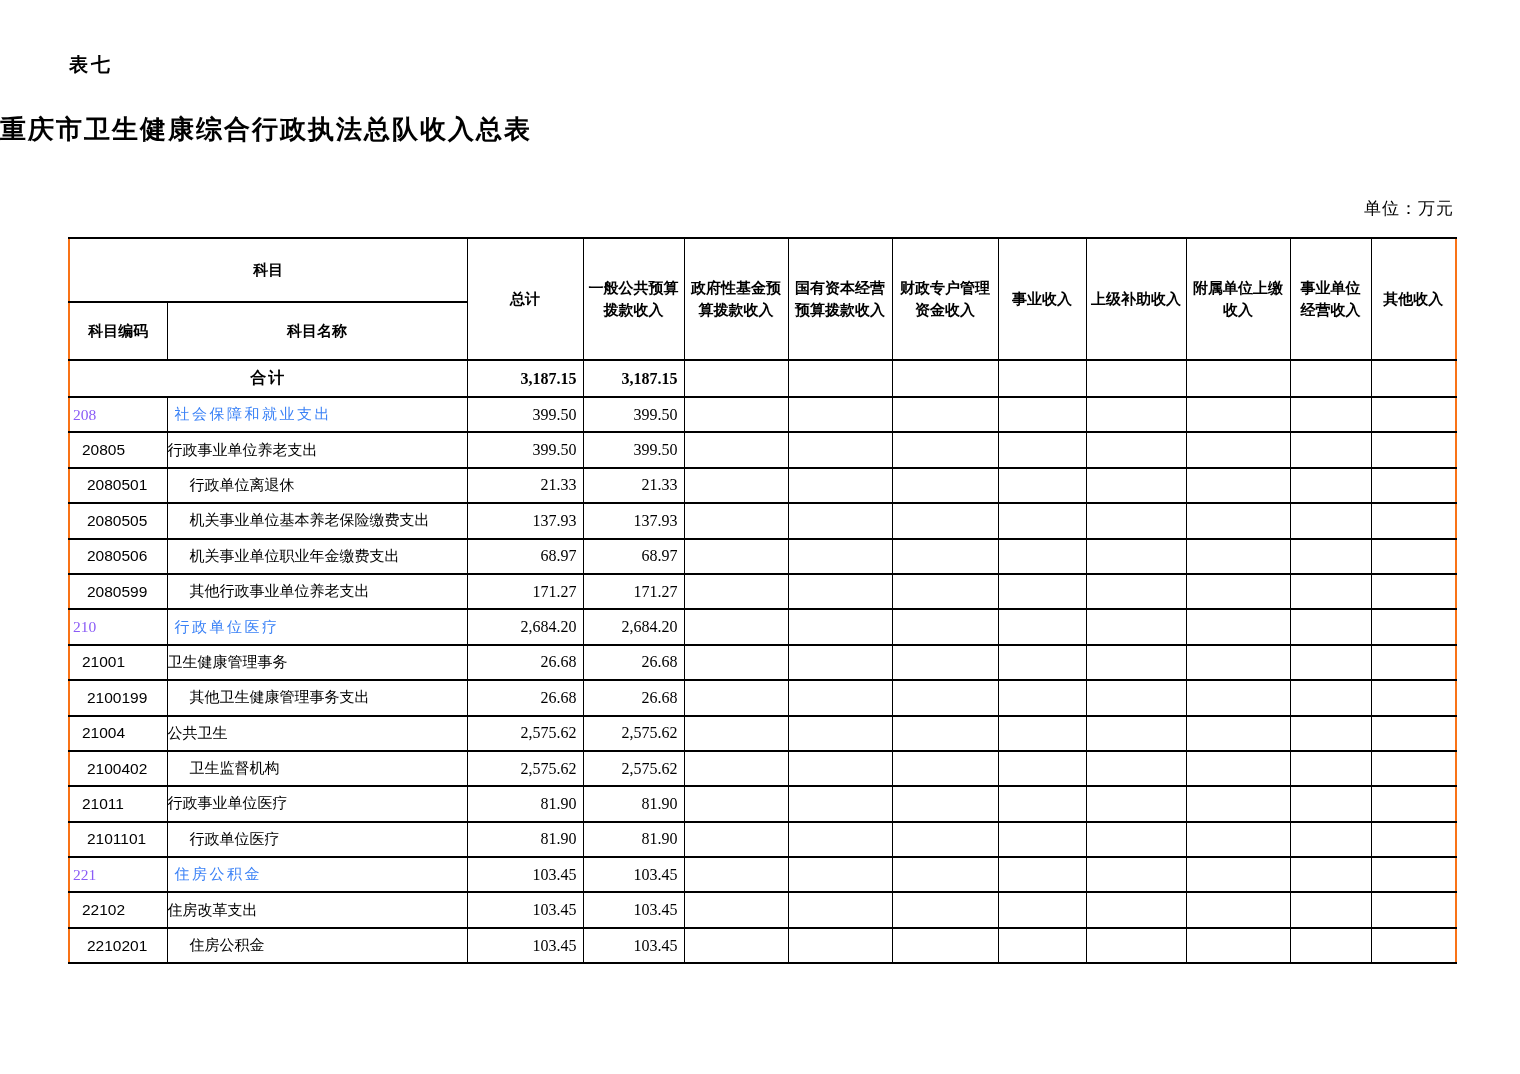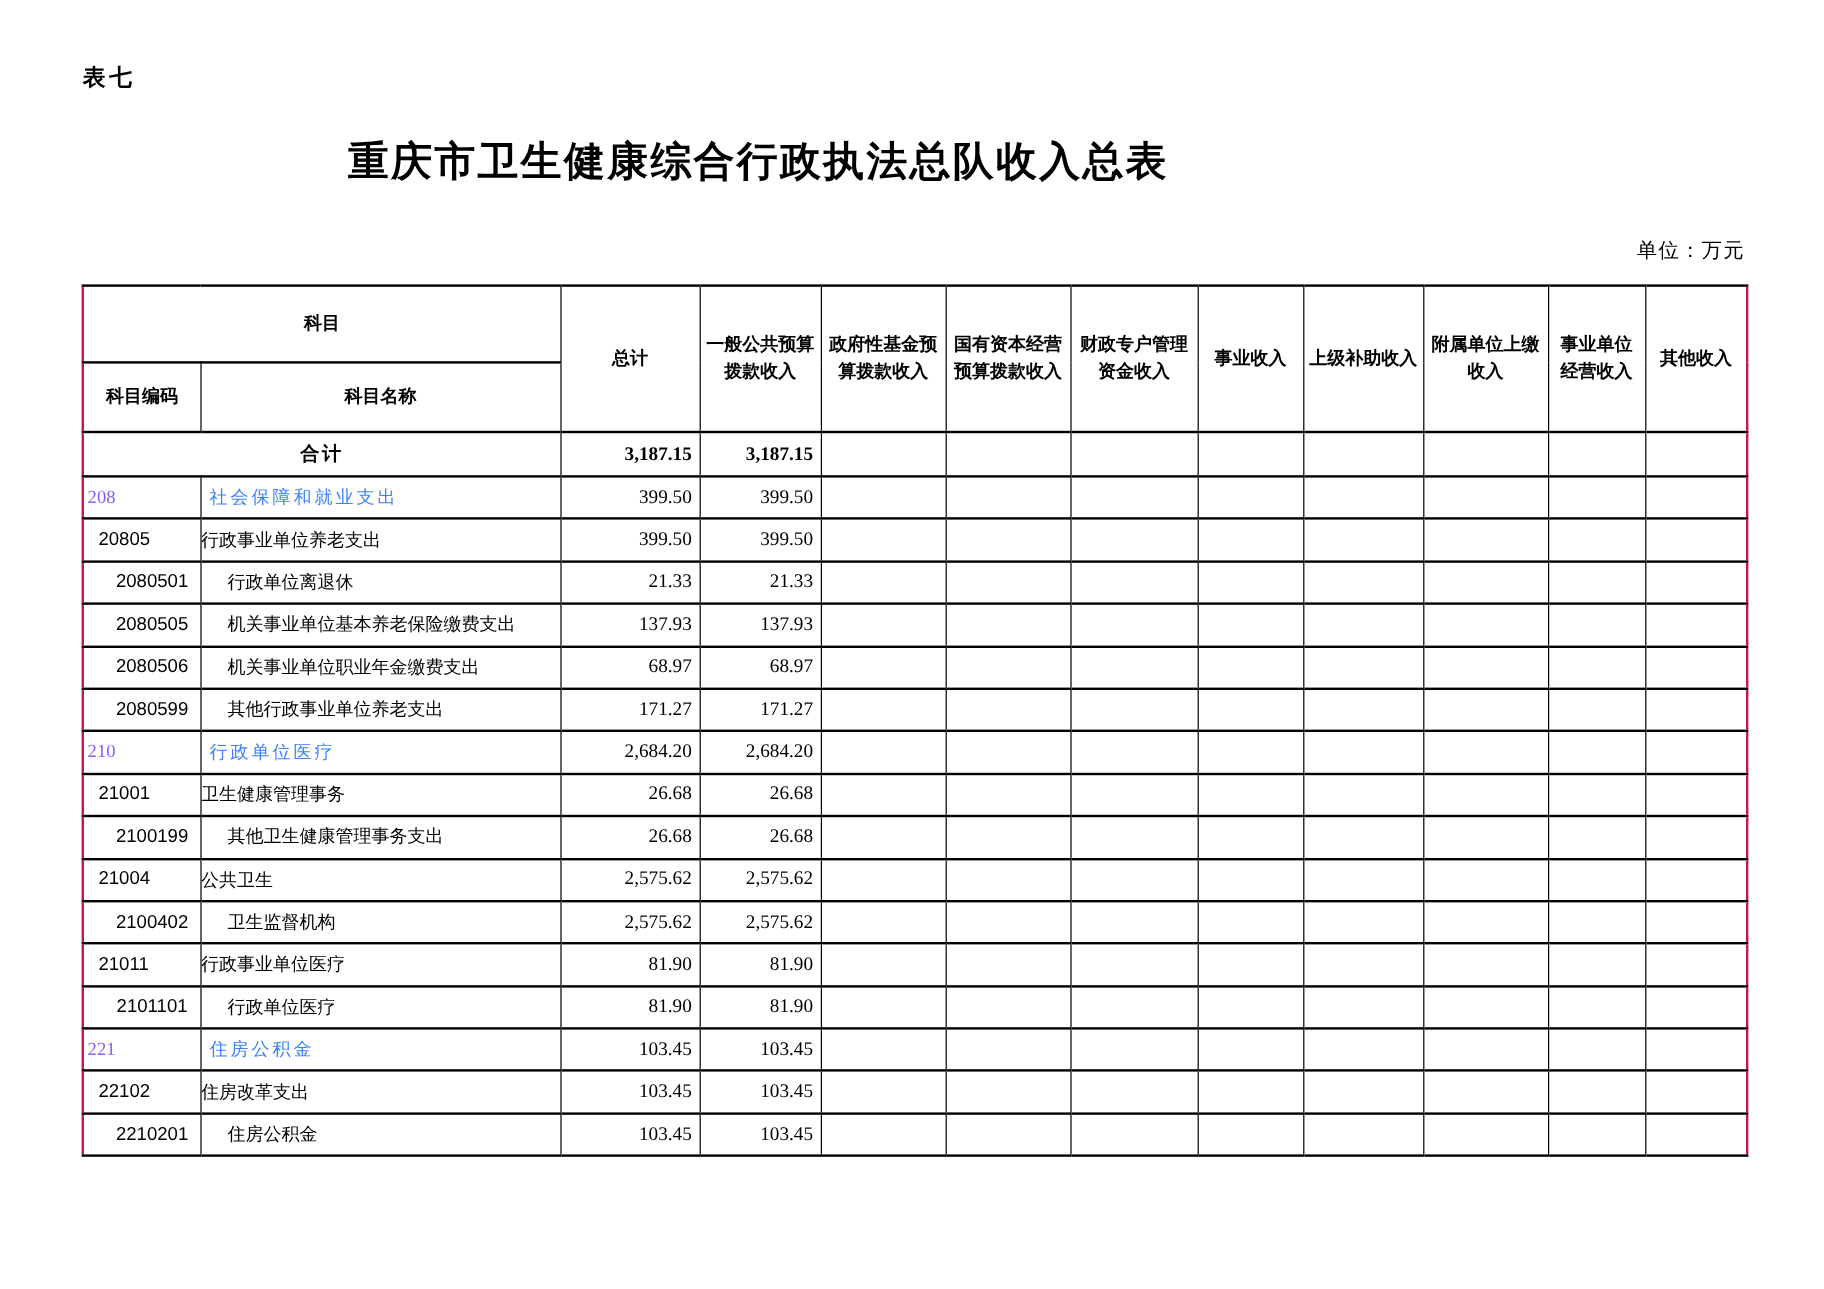--- a/index.html
+++ b/index.html
@@ -14,39 +14,39 @@
     position: absolute;
     left: 69px; top: 52px;
     font-size: 19px;
     font-weight: bold;
     letter-spacing: 3px;
   }
   .page-title {
     position: absolute;
     left: 0; top: 112px;
     width: 1264px;
-    text-align: center;
-    font-size: 34px;
+    text-align: left;
+    font-size: 26px;
     font-weight: bold;
     letter-spacing: 2px;
     font-family: "Liberation Serif", serif;
   }
   .unit-note {
     position: absolute;
     right: 66px; top: 197px;
     font-size: 17px;
     letter-spacing: 1px;
   }
   table.income-table {
     position: absolute;
     left: 68px; top: 237px;
     width: 1387px;
     border-collapse: collapse;
     table-layout: fixed;
-    border: 2px solid #be185d;
+    border: 2px solid #f97316;
   }
   th, td {
     border: 1.5px solid #000;
     border-top-width: 2px;
     border-bottom-width: 2px;
     padding: 0;
     overflow: hidden;
   }
   thead th {
     font-family: "Liberation Sans", sans-serif;
@@ -78,21 +78,21 @@
     padding-right: 6px;
     white-space: nowrap;
   }
   td.code {
     font-size: 15.5px;
     white-space: nowrap;
     vertical-align: middle;
   }
   td.code.lv1 { font-family: "Liberation Serif", serif; color: #8b5cf6; padding-left: 3px; }
   td.code.lv2 { font-family: "Liberation Sans", sans-serif; padding-left: 12px; }
-  td.code.lv3 { font-family: "Liberation Sans", sans-serif; padding-left: 17px; text-align: center; }
+  td.code.lv3 { font-family: "Liberation Sans", sans-serif; padding-left: 17px; }
   td.name {
     font-family: "Liberation Serif", serif;
     font-size: 15px;
     white-space: nowrap;
     vertical-align: middle;
   }
   td.name.lv1 { padding-left: 7px;  letter-spacing: 2.5px; color: #3b82f6; }
   td.name.lv2 { }
   td.name.lv3 { padding-left: 22px; }
 </style>

